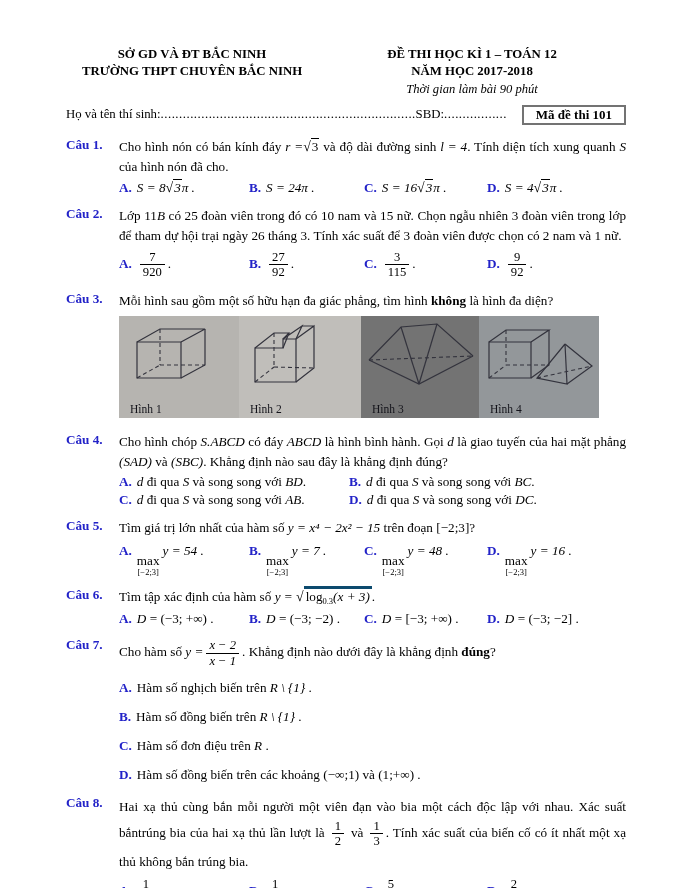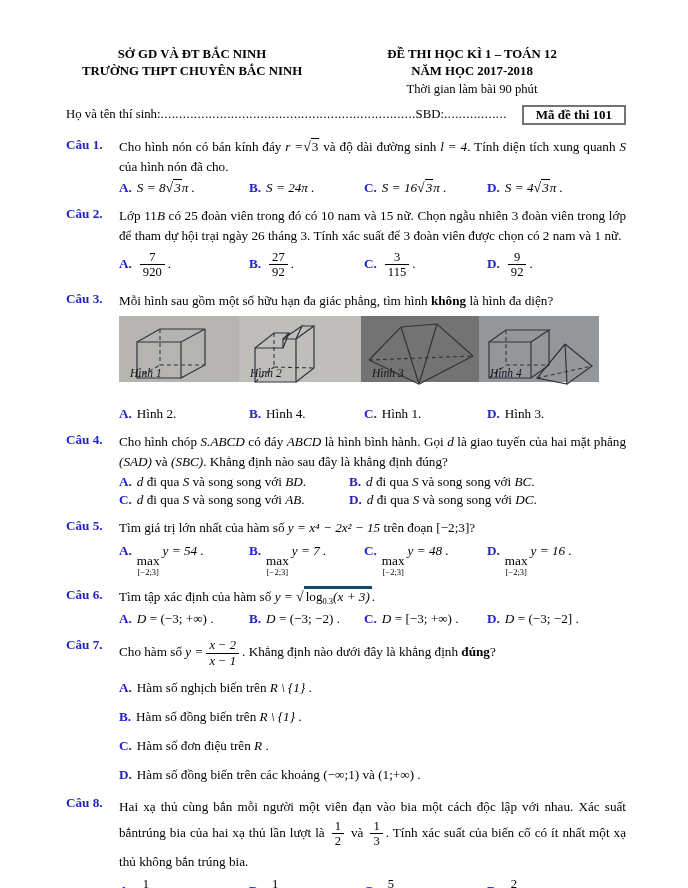--- a/index.html
+++ b/index.html
@@ -7,21 +7,21 @@
     width:688px;height:888px;box-sizing:border-box;
     padding:46px 62px 10px 66px;
     font-family:"Liberation Serif",serif;font-size:13.2px;color:#000;
     position:relative;overflow:hidden;
   }
   
   .hd{display:flex;}
   .hd-l{width:45%;text-align:center;font-weight:bold;font-size:12.8px;line-height:1.35;}
   .hd-r{width:55%;text-align:center;font-size:12.8px;line-height:1.35;}
   .hd-r .b{font-weight:bold;display:block;}
-  .hd-r .it{font-size:12.6px;display:block;}
+  .hd-r .it{font-style:italic;font-size:12.6px;display:block;}
   .name-row{display:flex;align-items:center;margin-top:7px;font-size:12.8px;white-space:nowrap;}
   .dots{overflow:hidden;letter-spacing:0.5px;}
   .code-box{border:2px solid #737373;font-weight:bold;padding:0 12px;margin-left:16px;font-size:13px;}
   
   .qs{margin-top:12px;display:flex;flex-direction:column;gap:10px;}
   .q{display:flex;}
   .ql{width:53px;flex:none;color:#2323c8;font-weight:bold;}
   .qcol{flex:1;min-width:0;}
   .qb{text-align:justify;line-height:1.5;}
   .mi{font-style:italic;}
@@ -40,21 +40,21 @@
   .rd{border-top:1px solid #000;padding:0 1px;}
   .sqv:empty,.rd:empty{display:none;border:none;padding:0;}
   .rdg{border-top:3px solid #0c4a6e;padding:0 2px;}
   .sub{font-size:8.5px;vertical-align:-3px;}
   
   .mx{display:inline-flex;flex-direction:column;align-items:center;vertical-align:-10px;line-height:1.05;margin-right:3px;}
   .mx .rng{font-size:8.5px;}
   span:empty{display:none;}
   
   .fig{display:flex;margin:6px 0 4px 0;height:86px;}
-  .panel{position:relative;height:66px;font-style:italic;}
+  .panel{position:relative;height:102px;}
   .p1{width:120px;background:#b6b4b0;}
   .p2{width:122px;background:#c0beba;}
   .p3{width:118px;background:#737373;}
   .p4{width:120px;background:#93979a;}
   .panel svg{display:block;position:absolute;top:2px;left:0;}
   .plabel{position:absolute;left:11px;bottom:3px;font-size:11.5px;color:#13131a;}
   .wire{stroke:#33333d;stroke-width:1.2;fill:none;}
   .wired{stroke:#33333d;stroke-width:1.1;fill:none;stroke-dasharray:4 3;}
 </style>
 </head>

